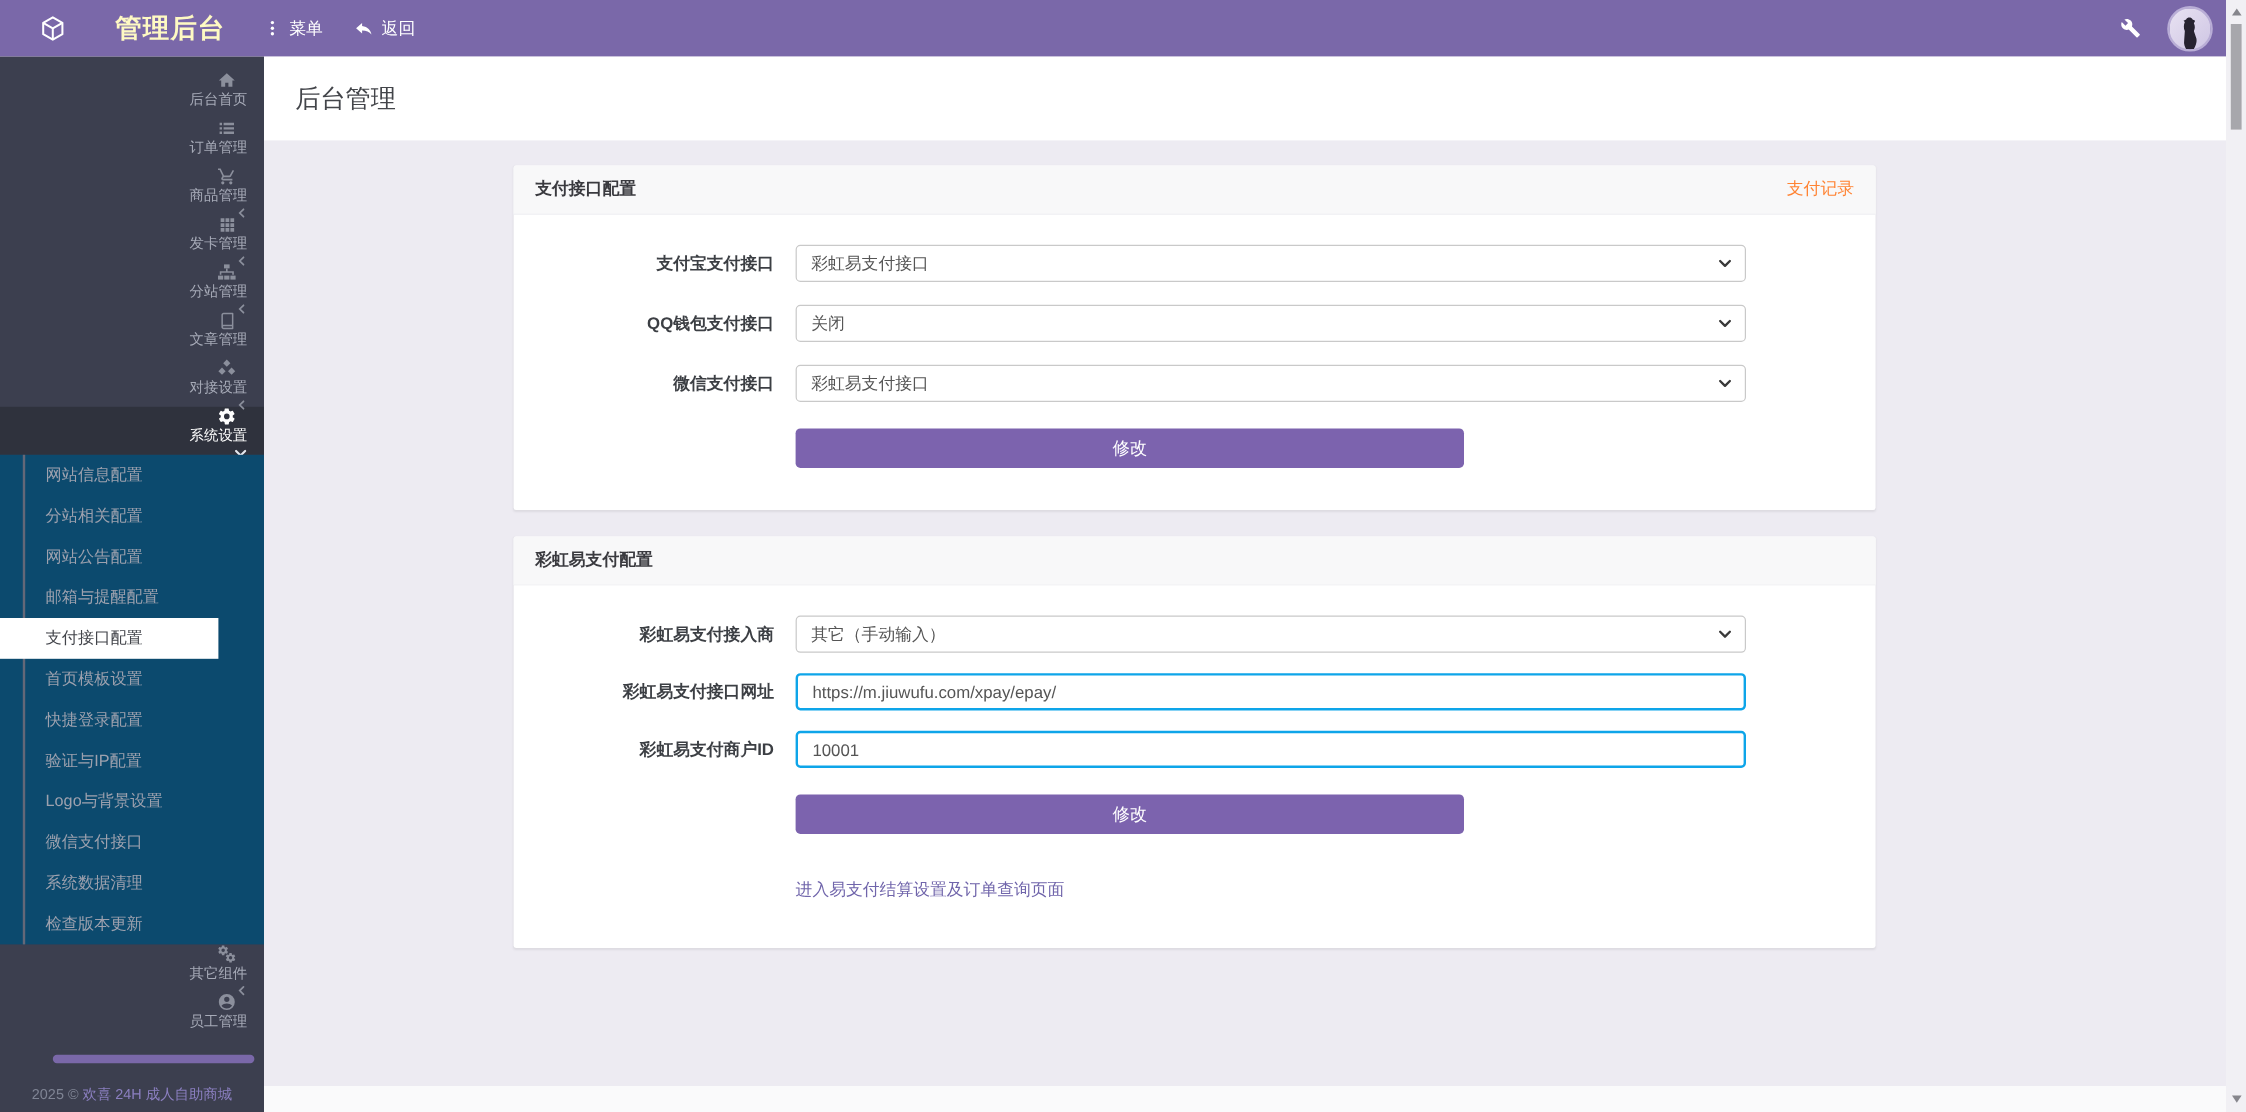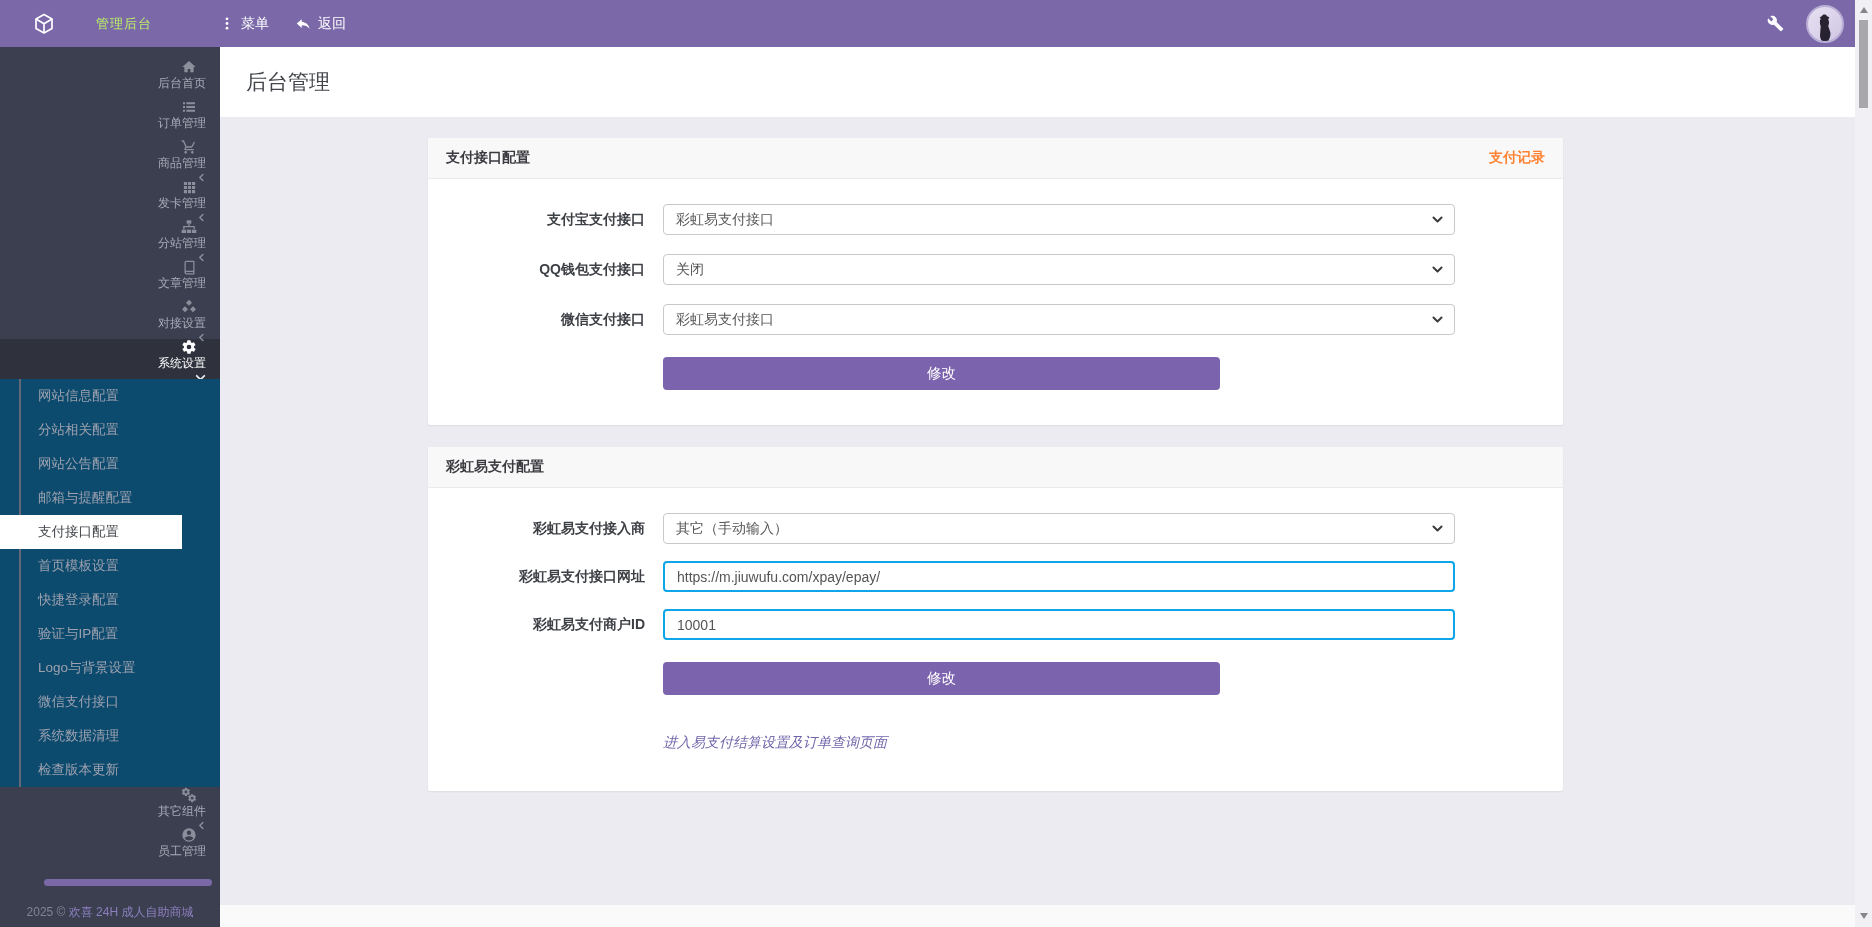--- a/index.html
+++ b/index.html
@@ -3,21 +3,21 @@
 <meta charset="utf-8">
 <style>
   html,body{margin:0;padding:0;}
   body{width:1872px;height:927px;overflow:hidden;font-family:"Liberation Sans","DejaVu Sans",sans-serif;background:#fff;position:relative;}
   .app{position:absolute;inset:0;}
 
   
   .header{position:absolute;top:0;left:0;right:0;height:47px;background:#7a68a9;display:flex;align-items:center;z-index:5;}
   .brand{display:flex;align-items:center;width:220px;flex:0 0 auto;}
   .brand svg{margin-left:32px;}
-  .brand .title{color:#bef264;font-size:13px;font-weight:400;letter-spacing:1px;margin-left:40px;white-space:nowrap;}
+  .brand .title{color:#fef9c3;font-size:22px;font-weight:700;letter-spacing:1px;margin-left:40px;white-space:nowrap;}
   .hbtn{display:flex;align-items:center;gap:7px;background:none;border:none;color:#fff;font-size:14px;cursor:pointer;padding:0;margin-right:26px;white-space:nowrap;}
   .hbtn svg{display:block;}
   .header-right{position:absolute;right:28px;top:0;height:47px;display:flex;align-items:center;gap:22px;}
   .avatar{width:34px;height:34px;border-radius:50%;background:linear-gradient(135deg,#e8e2f2,#cfc6e4);border:2px solid #b9aed6;overflow:hidden;display:flex;align-items:flex-end;justify-content:center;cursor:pointer;}
   .avatar svg{display:block;}
 
   
   .sidebar{position:absolute;top:47px;left:0;bottom:0;width:220px;background:#3c3f4f;}
   .side-nav{padding-top:12px;}
   .nav-item{height:40px;display:flex;align-items:flex-end;padding-left:14px;padding-right:14px;color:#a7abb8;font-size:12px;cursor:pointer;flex-direction:column;}
@@ -37,32 +37,32 @@
   
   .main{position:absolute;top:47px;left:220px;right:17px;bottom:0;background:#fff;}
   .titlebar{height:70px;background:#fff;display:flex;align-items:center;}
   .titlebar h1{margin:0 0 0 26px;font-size:21px;font-weight:400;color:#43454a;}
   .content{position:absolute;top:70px;left:0;right:0;bottom:22px;background:#edebf2;overflow:hidden;}
   .card{width:1135px;margin-left:208px;background:#fff;border-radius:2px;box-shadow:0 1px 2px rgba(0,0,0,.07);}
   .card1{margin-top:21px;}
   .card2{margin-top:22px;}
   .card-header{height:40px;display:flex;align-items:center;justify-content:space-between;padding:0 18px;background:#f8f8f9;border-bottom:1px solid #ebebee;border-radius:2px 2px 0 0;}
   .card-header .ctitle{font-size:14px;font-weight:700;color:#3a3a3f;}
-  .card-header a.orange{font-size:14px;font-weight:700;color:#ff8333;text-decoration:none;cursor:pointer;}
+  .card-header a.orange{font-size:14px;font-weight:400;color:#ff8333;text-decoration:none;cursor:pointer;}
   .card-body{padding:25px 0 35px 25px;}
   .frow{display:flex;align-items:center;height:31px;}
   .card1 .frow{margin-bottom:19px;}
   .card2 .frow{margin-bottom:17px;}
   .flabel{width:192px;padding-right:18px;flex:0 0 auto;text-align:right;font-size:14px;font-weight:700;color:#3c3f44;}
   .fselect{width:792px;height:31px;box-sizing:border-box;border:1px solid #c9c9c9;border-radius:4px;background:#fff;display:flex;align-items:center;justify-content:space-between;padding:0 10px 0 12px;font-size:14px;color:#555;cursor:pointer;}
   .fselect svg{display:block;}
   .finput{width:792px;height:31px;box-sizing:border-box;border:2px solid #0ea5e9;border-radius:4px;background:#fff;padding:0 12px;font-size:14px;color:#555;font-family:"Liberation Sans","DejaVu Sans",sans-serif;outline:none;}
   .btn-row{margin-left:210px;margin-top:22px;}
   .submit-btn{width:557px;height:33px;background:#7c63ae;color:#fff;border:none;border-radius:4px;font-size:14.5px;cursor:pointer;font-family:inherit;}
-  .link-row{margin-left:210px;margin-top:38px;padding-bottom:4px;font-style:italic;}
+  .link-row{margin-left:210px;margin-top:38px;padding-bottom:4px;}
   .link-row a{font-size:14px;color:#7065ab;text-decoration:none;cursor:pointer;}
   .bottom-strip{position:absolute;left:0;right:0;bottom:0;height:22px;background:#fafafb;}
 
   
   .vscroll{position:absolute;top:0;right:0;bottom:0;width:17px;background:#f1f0f4;z-index:10;}
   .vs-arrow{position:absolute;left:0;width:17px;height:16px;display:flex;align-items:center;justify-content:center;cursor:pointer;}
   .vs-arrow.up{top:2px;}
   .vs-arrow.down{bottom:3px;}
   .tri-up{width:0;height:0;border-left:4px solid transparent;border-right:4px solid transparent;border-bottom:6px solid #86868c;}
   .tri-down{width:0;height:0;border-left:4px solid transparent;border-right:4px solid transparent;border-top:6px solid #86868c;}

